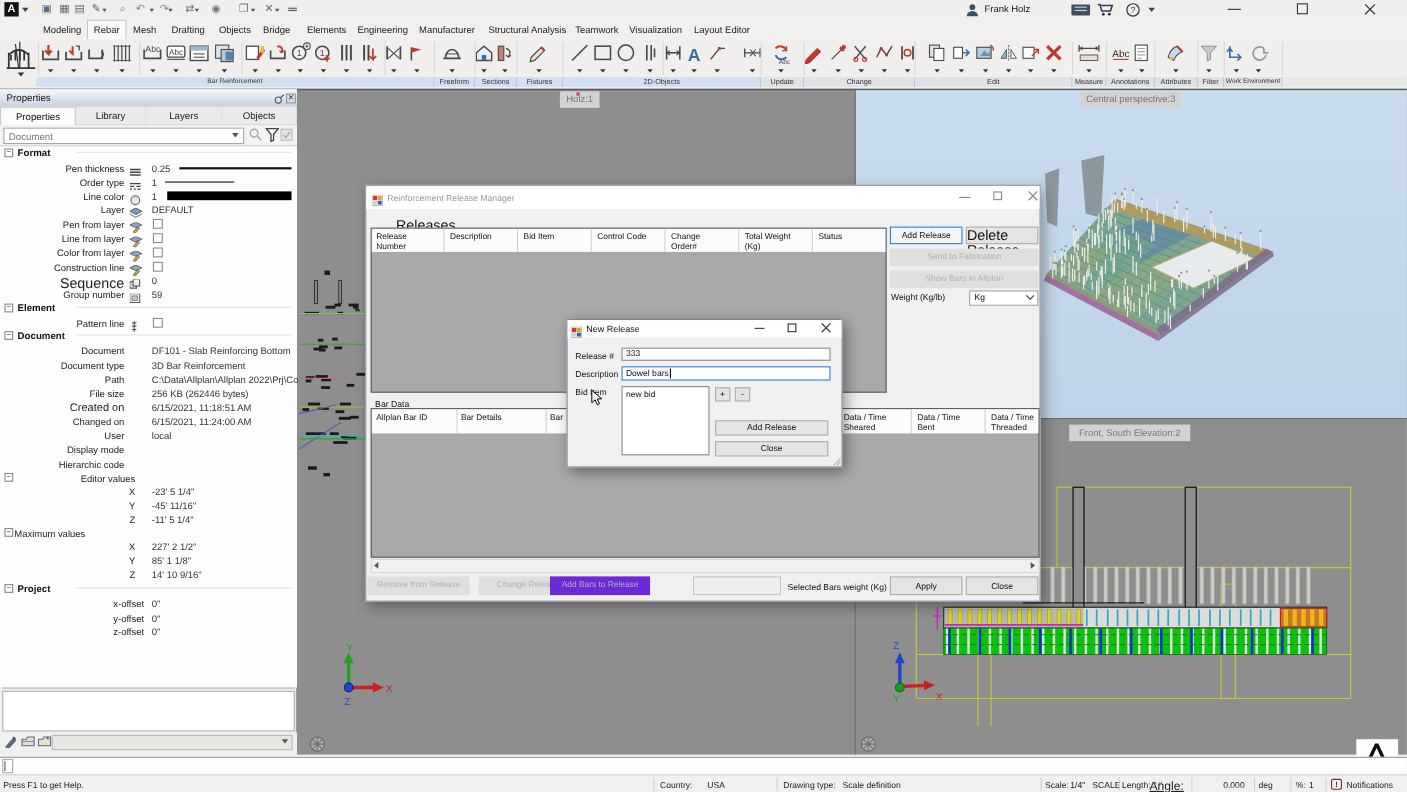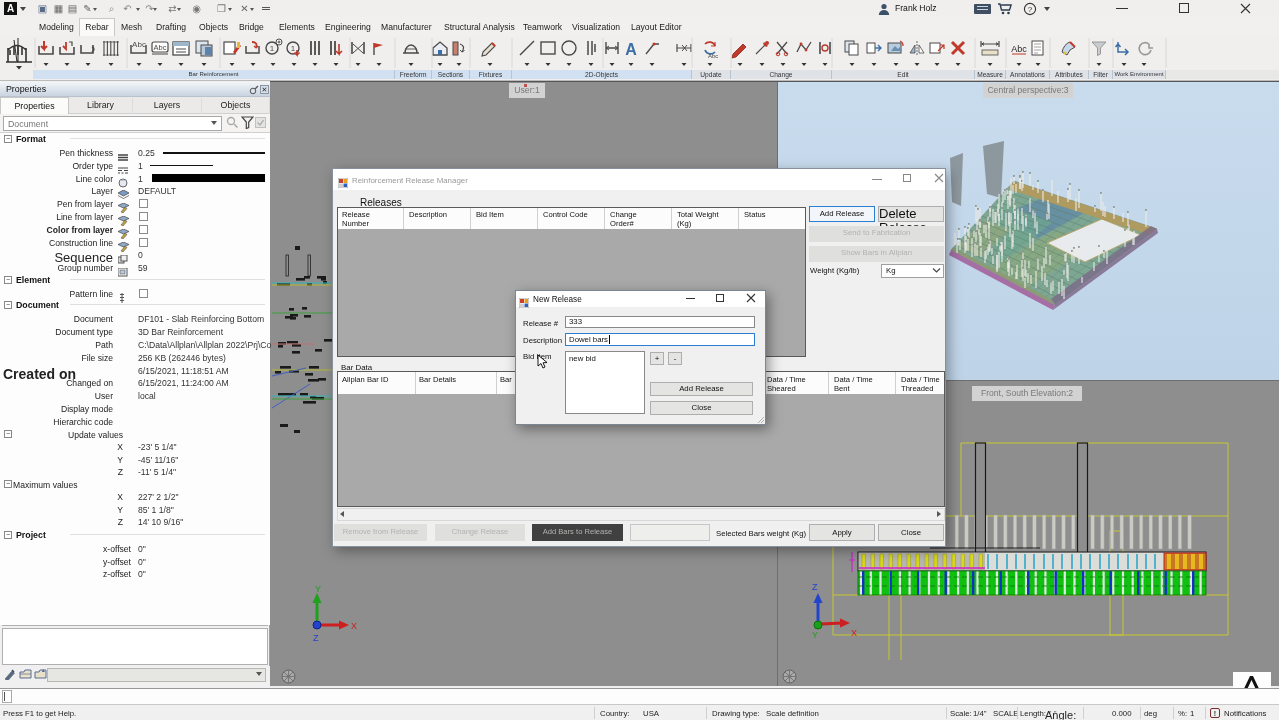--- a/index.html
+++ b/index.html
@@ -264,21 +264,21 @@
       <line x1="1006" y1="38" x2="1006" y2="68" stroke="#d8d8d6" stroke-width="1"></line>
       <line x1="1050" y1="38" x2="1050" y2="68" stroke="#d8d8d6" stroke-width="1"></line>
       <line x1="1089" y1="38" x2="1089" y2="68" stroke="#d8d8d6" stroke-width="1"></line>
       <line x1="1113" y1="38" x2="1113" y2="68" stroke="#d8d8d6" stroke-width="1"></line>
       <line x1="1166" y1="38" x2="1166" y2="68" stroke="#d8d8d6" stroke-width="1"></line>
     </svg>
 <div class="abs" style="left:270px;top:81px;width:1009px;height:605px;background:#8e8e8e;border-top:1px solid #555;"></div>
 <div class="abs" style="left:778px;top:82px;width:501px;height:298px;background:linear-gradient(#c9dcee,#bed3e7);"></div>
 <div class="abs" style="left:777px;top:82px;width:1px;height:604px;background:#6e6e6e;"></div>
 <div class="abs" style="left:778px;top:380px;width:501px;height:1px;background:#6e6e6e;"></div>
-<div class="abs" style="left:509px;top:83px;width:36px;height:15px;background:#d2d2d2;color:#787878;font-size:8.6px;text-align:center;line-height:15px;">User:1</div>
+<div class="abs" style="left:509px;top:83px;width:36px;height:15px;background:#d2d2d2;color:#787878;font-size:8.6px;text-align:center;line-height:15px;">Holz:1</div>
 <div class="abs" style="left:524px;top:84px;width:3px;height:3px;background:#c25050;"></div>
 <div class="abs" style="left:983px;top:83px;width:90px;height:15px;background:#d2d2d2;color:#787878;font-size:8.6px;text-align:center;line-height:15px;">Central perspective:3</div>
 <div class="abs" style="left:972px;top:386px;width:110px;height:15px;background:#d2d2d2;color:#787878;font-size:8.6px;text-align:center;line-height:15px;">Front, South Elevation:2</div>
 <svg class="abs" style="left:0;top:0;" width="1279" height="720">
       <rect x="286" y="255" width="2.5" height="21" fill="none" stroke="#222" stroke-width="0.8"></rect>
       <rect x="308" y="255" width="2.5" height="21" fill="none" stroke="#222" stroke-width="0.8"></rect>
       <rect x="295" y="246" width="5" height="4" fill="#1a1a1a"></rect>
       <rect x="323" y="281" width="4" height="2.6" fill="#1a1a1a"></rect>
       <rect x="317" y="276" width="9" height="2.6" fill="#1a1a1a"></rect>
       <rect x="321" y="278" width="5" height="2.6" fill="#1a1a1a"></rect>
@@ -888,21 +888,21 @@
         <path d="M5.5 0 L11 2.5 L5.5 5 L0 2.5 Z" fill="#90a8c8" stroke="#444" stroke-width="0.7"></path>
         <path d="M3 9 l4-5 2 1.5 -4 4.5 z" fill="#c0a040" stroke="#444" stroke-width="0.5"></path>
       </svg></div>
 <div class="abs" style="left:139px;top:199.20000000000005px;width:9px;height:9px;background:#fff;border:1px solid #8a8a8a;"></div>
 <div class="abs" style="left:3px;top:212.00000000000006px;width:110px;text-align:right;font-size:8.6px;color:#222;white-space:nowrap;">Line from layer</div>
 <div class="abs" style="left:118px;top:212.00000000000006px;width:10px;height:9px;"><svg width="11" height="10">
         <path d="M5.5 0 L11 2.5 L5.5 5 L0 2.5 Z" fill="#90a8c8" stroke="#444" stroke-width="0.7"></path>
         <path d="M3 9 l4-5 2 1.5 -4 4.5 z" fill="#c0a040" stroke="#444" stroke-width="0.5"></path>
       </svg></div>
 <div class="abs" style="left:139px;top:212.00000000000006px;width:9px;height:9px;background:#fff;border:1px solid #8a8a8a;"></div>
-<div class="abs" style="left:3px;top:224.80000000000007px;width:110px;text-align:right;font-size:8.6px;color:#222;white-space:nowrap;font-weight:bold;">Color from layer</div>
+<div class="abs" style="left:3px;top:224.80000000000007px;width:110px;text-align:right;font-size:8.6px;color:#222;white-space:nowrap;">Color from layer</div>
 <div class="abs" style="left:118px;top:224.80000000000007px;width:10px;height:9px;"><svg width="11" height="10">
         <path d="M5.5 0 L11 2.5 L5.5 5 L0 2.5 Z" fill="#90a8c8" stroke="#444" stroke-width="0.7"></path>
         <path d="M3 9 l4-5 2 1.5 -4 4.5 z" fill="#c0a040" stroke="#444" stroke-width="0.5"></path>
       </svg></div>
 <div class="abs" style="left:139px;top:224.80000000000007px;width:9px;height:9px;background:#fff;border:1px solid #8a8a8a;"></div>
 <div class="abs" style="left:3px;top:237.60000000000008px;width:110px;text-align:right;font-size:8.6px;color:#222;white-space:nowrap;">Construction line</div>
 <div class="abs" style="left:118px;top:237.60000000000008px;width:10px;height:9px;"><svg width="11" height="10">
         <path d="M5.5 0 L11 2.5 L5.5 5 L0 2.5 Z" fill="#90a8c8" stroke="#444" stroke-width="0.7"></path>
         <path d="M3 9 l4-5 2 1.5 -4 4.5 z" fill="#c0a040" stroke="#444" stroke-width="0.5"></path>
       </svg></div>
@@ -931,30 +931,30 @@
 <div class="abs" style="left:16px;top:300.40000000000015px;font-size:8.8px;font-weight:bold;color:#111;">Document</div>
 <div class="abs" style="left:70px;top:304.40000000000015px;width:195px;height:1px;background:#e0e0e0;"></div>
 <div class="abs" style="left:3px;top:314.40000000000015px;width:110px;text-align:right;font-size:8.6px;color:#222;white-space:nowrap;">Document</div>
 <div class="abs" style="left:138px;top:314.40000000000015px;font-size:8.6px;color:#333;white-space:nowrap;">DF101 - Slab Reinforcing Bottom</div>
 <div class="abs" style="left:3px;top:327.20000000000016px;width:110px;text-align:right;font-size:8.6px;color:#222;white-space:nowrap;">Document type</div>
 <div class="abs" style="left:138px;top:327.20000000000016px;font-size:8.6px;color:#333;white-space:nowrap;">3D Bar Reinforcement</div>
 <div class="abs" style="left:3px;top:340.00000000000017px;width:110px;text-align:right;font-size:8.6px;color:#222;white-space:nowrap;">Path</div>
 <div class="abs" style="left:138px;top:340.00000000000017px;font-size:8.6px;color:#333;white-space:nowrap;">C:\Data\Allplan\Allplan 2022\Prj\Co</div>
 <div class="abs" style="left:3px;top:352.8000000000002px;width:110px;text-align:right;font-size:8.6px;color:#222;white-space:nowrap;">File size</div>
 <div class="abs" style="left:138px;top:352.8000000000002px;font-size:8.6px;color:#333;white-space:nowrap;">256 KB (262446 bytes)</div>
-<div class="abs" style="left:3px;top:365.6000000000002px;width:110px;text-align:left;font-size:14px;color:#222;white-space:nowrap;font-weight:bold;">Created on</div>
+<div class="abs" style="left:3px;top:365.6000000000002px;width:110px;text-align:right;font-size:10px;color:#222;white-space:nowrap;">Created on</div>
 <div class="abs" style="left:138px;top:365.6000000000002px;font-size:8.6px;color:#333;white-space:nowrap;">6/15/2021, 11:18:51 AM</div>
 <div class="abs" style="left:3px;top:378.4000000000002px;width:110px;text-align:right;font-size:8.6px;color:#222;white-space:nowrap;">Changed on</div>
 <div class="abs" style="left:138px;top:378.4000000000002px;font-size:8.6px;color:#333;white-space:nowrap;">6/15/2021, 11:24:00 AM</div>
 <div class="abs" style="left:3px;top:391.2000000000002px;width:110px;text-align:right;font-size:8.6px;color:#222;white-space:nowrap;">User</div>
 <div class="abs" style="left:138px;top:391.2000000000002px;font-size:8.6px;color:#333;white-space:nowrap;">local</div>
 <div class="abs" style="left:3px;top:404.0000000000002px;width:110px;text-align:right;font-size:8.6px;color:#222;white-space:nowrap;">Display mode</div>
 <div class="abs" style="left:3px;top:416.80000000000024px;width:110px;text-align:right;font-size:8.6px;color:#222;white-space:nowrap;">Hierarchic code</div>
 <div class="abs" style="left:4px;top:429.60000000000025px;width:8px;height:8px;border:1px solid #888;background:#fff;font-size:7px;line-height:6px;text-align:center;color:#333;">−</div>
-<div class="abs" style="left:13px;top:429.60000000000025px;width:110px;text-align:right;font-size:8.6px;color:#222;white-space:nowrap;">Update values</div>
+<div class="abs" style="left:13px;top:429.60000000000025px;width:110px;text-align:right;font-size:8.6px;color:#222;white-space:nowrap;">Editor values</div>
 <div class="abs" style="left:13px;top:442.0000000000002px;width:110px;text-align:right;font-size:8.6px;color:#222;white-space:nowrap;">X</div>
 <div class="abs" style="left:138px;top:442.0000000000002px;font-size:8.6px;color:#333;white-space:nowrap;">-23' 5 1/4"</div>
 <div class="abs" style="left:13px;top:454.60000000000025px;width:110px;text-align:right;font-size:8.6px;color:#222;white-space:nowrap;">Y</div>
 <div class="abs" style="left:138px;top:454.60000000000025px;font-size:8.6px;color:#333;white-space:nowrap;">-45' 11/16"</div>
 <div class="abs" style="left:13px;top:467.2000000000003px;width:110px;text-align:right;font-size:8.6px;color:#222;white-space:nowrap;">Z</div>
 <div class="abs" style="left:138px;top:467.2000000000003px;font-size:8.6px;color:#333;white-space:nowrap;">-11' 5 1/4"</div>
 <div class="abs" style="left:4px;top:479.8000000000003px;width:8px;height:8px;border:1px solid #888;background:#fff;font-size:7px;line-height:6px;text-align:center;color:#333;">−</div>
 <div class="abs" style="left:13px;top:479.8000000000003px;width:87px;text-align:left;font-size:8.6px;color:#222;white-space:nowrap;">Maximum values</div>
 <div class="abs" style="left:13px;top:492.2000000000003px;width:110px;text-align:right;font-size:8.6px;color:#222;white-space:nowrap;">X</div>
 <div class="abs" style="left:138px;top:492.2000000000003px;font-size:8.6px;color:#333;white-space:nowrap;">227' 2 1/2"</div>
@@ -1025,21 +1025,21 @@
         <rect x="5.5" y="1" width="3.5" height="4" fill="#e8a020"></rect>
         <rect x="5.5" y="5.5" width="3.5" height="3.5" fill="#3060c0"></rect>
         <rect x="1" y="5.5" width="4" height="3.5" fill="#d0d0d0"></rect>
       </svg></div>
 <div class="abs" style="left:352px;top:176px;font-size:7.9px;color:#9a9a9a;">Reinforcement Release Manager</div>
 <div class="abs" style="left:872px;top:179px;width:10px;height:1px;background:#888;"></div>
 <div class="abs" style="left:903px;top:174px;width:8px;height:8px;border:1px solid #888;"></div>
 <svg class="abs" style="left:934px;top:173px;" width="10" height="10">
       <path d="M1 1 L9 9 M9 1 L1 9" stroke="#888" stroke-width="1.1"></path>
     </svg>
-<div class="abs" style="left:341px;top:197px;font-size:10px;color:#111;padding-left:19px;">Releases</div>
+<div class="abs" style="left:341px;top:197px;font-size:13px;color:#111;padding-left:19px;">Releases</div>
 <div class="abs" style="left:337px;top:207px;width:469px;height:150px;background:#a9a9a9;border:1px solid #5a5a5a;"></div>
 <div class="abs" style="left:338px;top:208px;width:467px;height:21px;background:#fcfcfc;"></div>
 <div class="abs" style="left:342px;top:210px;font-size:7.6px;color:#111;line-height:9px;">Release<br>Number</div>
 <div class="abs" style="left:409px;top:210px;font-size:7.6px;color:#111;line-height:9px;">Description</div>
 <div class="abs" style="left:476px;top:210px;font-size:7.6px;color:#111;line-height:9px;">Bid Item</div>
 <div class="abs" style="left:543px;top:210px;font-size:7.6px;color:#111;line-height:9px;">Control Code</div>
 <div class="abs" style="left:610px;top:210px;font-size:7.6px;color:#111;line-height:9px;">Change<br>Order#</div>
 <div class="abs" style="left:677px;top:210px;font-size:7.6px;color:#111;line-height:9px;">Total Weight<br>(Kg)</div>
 <div class="abs" style="left:744px;top:210px;font-size:7.6px;color:#111;line-height:9px;">Status</div>
 <div class="abs" style="left:403px;top:208px;width:1px;height:21px;background:#d0d0d0;"></div>
@@ -1069,21 +1069,21 @@
 <div class="abs" style="left:415px;top:372px;width:1px;height:22px;background:#d0d0d0;"></div>
 <div class="abs" style="left:496px;top:372px;width:1px;height:22px;background:#d0d0d0;"></div>
 <div class="abs" style="left:760.5px;top:372px;width:1px;height:22px;background:#d0d0d0;"></div>
 <div class="abs" style="left:827.5px;top:372px;width:1px;height:22px;background:#d0d0d0;"></div>
 <div class="abs" style="left:894.5px;top:372px;width:1px;height:22px;background:#d0d0d0;"></div>
 <div class="abs" style="left:337px;top:508px;width:608px;height:13px;background:#f0f0f0;border:1px solid #d8d8d8;"></div>
 <div class="abs" style="left:340px;top:511px;width:0;height:0;border-top:3.5px solid transparent;border-bottom:3.5px solid transparent;border-right:4.5px solid #555;"></div>
 <div class="abs" style="left:937px;top:511px;width:0;height:0;border-top:3.5px solid transparent;border-bottom:3.5px solid transparent;border-left:4.5px solid #555;"></div>
 <div class="abs" style="left:334px;top:524px;width:93px;height:17px;background:#dfdfdd;border:none;font-size:7.6px;color:#b2b2b0;text-align:center;line-height:15px;">Remove from Release</div>
 <div class="abs" style="left:435px;top:524px;width:90px;height:17px;background:#dfdfdd;border:none;font-size:7.6px;color:#b2b2b0;text-align:center;line-height:15px;">Change Release</div>
-<div class="abs" style="left:532px;top:524px;width:91px;height:17px;background:#404040;border:none;font-size:7.6px;color:#b2b2b0;text-align:center;line-height:15px;">Add Bars to Release</div>
+<div class="abs" style="left:500px;top:524px;width:91px;height:17px;background:#6d28d9;border:none;font-size:7.6px;color:#b2b2b0;text-align:center;line-height:15px;">Add Bars to Release</div>
 <div class="abs" style="left:630px;top:524px;width:80px;height:17px;background:#eeeeec;border:1px solid #c6c6c4;"></div>
 <div class="abs" style="left:716px;top:529px;font-size:7.8px;color:#111;">Selected Bars weight (Kg)</div>
 <div class="abs" style="left:809px;top:524px;width:66px;height:17px;background:#e4e4e2;border:1px solid #aeaeae;font-size:7.8px;color:#111;text-align:center;line-height:15px;">Apply</div>
 <div class="abs" style="left:878px;top:524px;width:66px;height:17px;background:#e4e4e2;border:1px solid #aeaeae;font-size:7.8px;color:#111;text-align:center;line-height:15px;">Close</div>
 <div class="abs" style="left:515px;top:290px;width:251px;height:135px;background:#f0f0f0;border:1px solid #7a8692;box-shadow:3px 4px 12px rgba(0,0,0,0.4);"></div>
 <div class="abs" style="left:516px;top:291px;width:249px;height:16px;background:#fff;"></div>
 <div class="abs" style="left:519px;top:294px;width:10px;height:10px;"><svg width="10" height="10">
         <rect x="0" y="0" width="10" height="10" fill="#fff" stroke="#888" stroke-width="0.8"></rect>
         <rect x="1" y="1" width="4" height="4" fill="#c84030"></rect>
         <rect x="5.5" y="1" width="3.5" height="4" fill="#e8a020"></rect>

